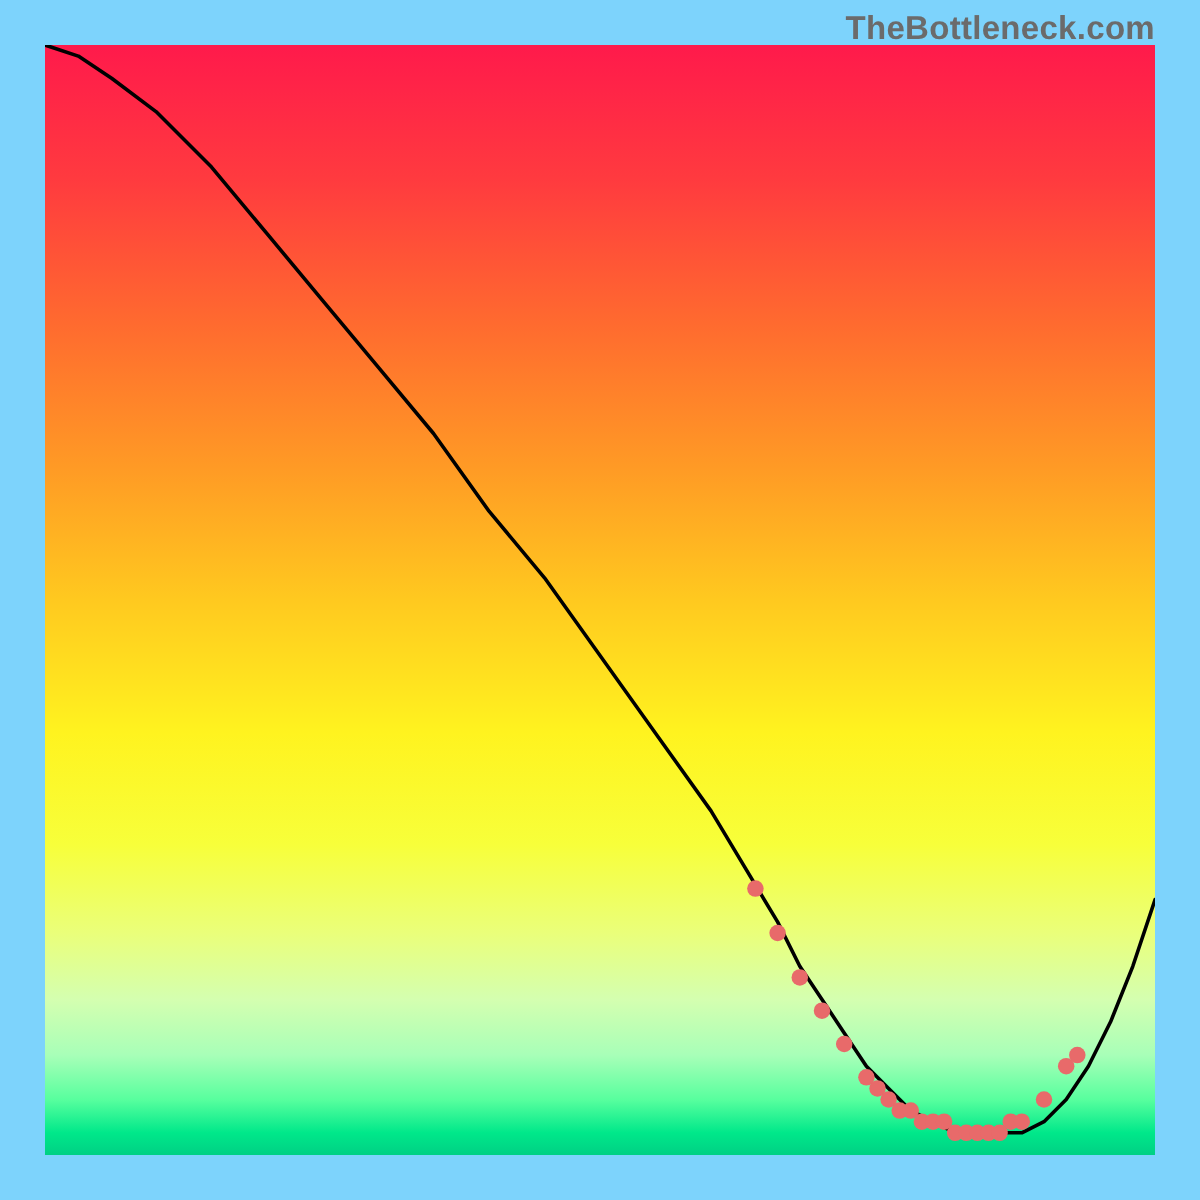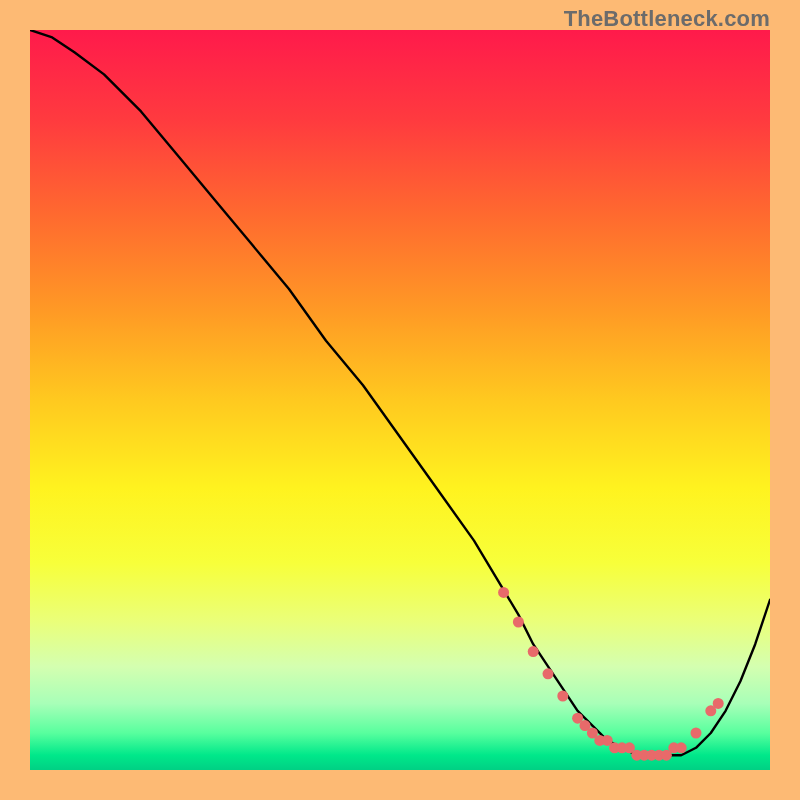--- a/index.html
+++ b/index.html
@@ -1,21 +1,21 @@
 <!DOCTYPE html>
 <html><head>
 <meta charset="utf-8">
 <style>
   * { margin: 0; padding: 0; box-sizing: border-box; }
   html, body { width: 800px; height: 800px; overflow: hidden; background: #000; }
   .stage {
     position: relative;
     width: 800px;
     height: 800px;
-    background: #fdba74;
+    background: #7dd3fc;
   }
   .plot-area {
     position: absolute;
     left: 30px;
     top: 30px;
     width: 740px;
     height: 740px;
     background: linear-gradient(to bottom,
       #ff1a4b 0%,
       #ff3a3f 12%,

